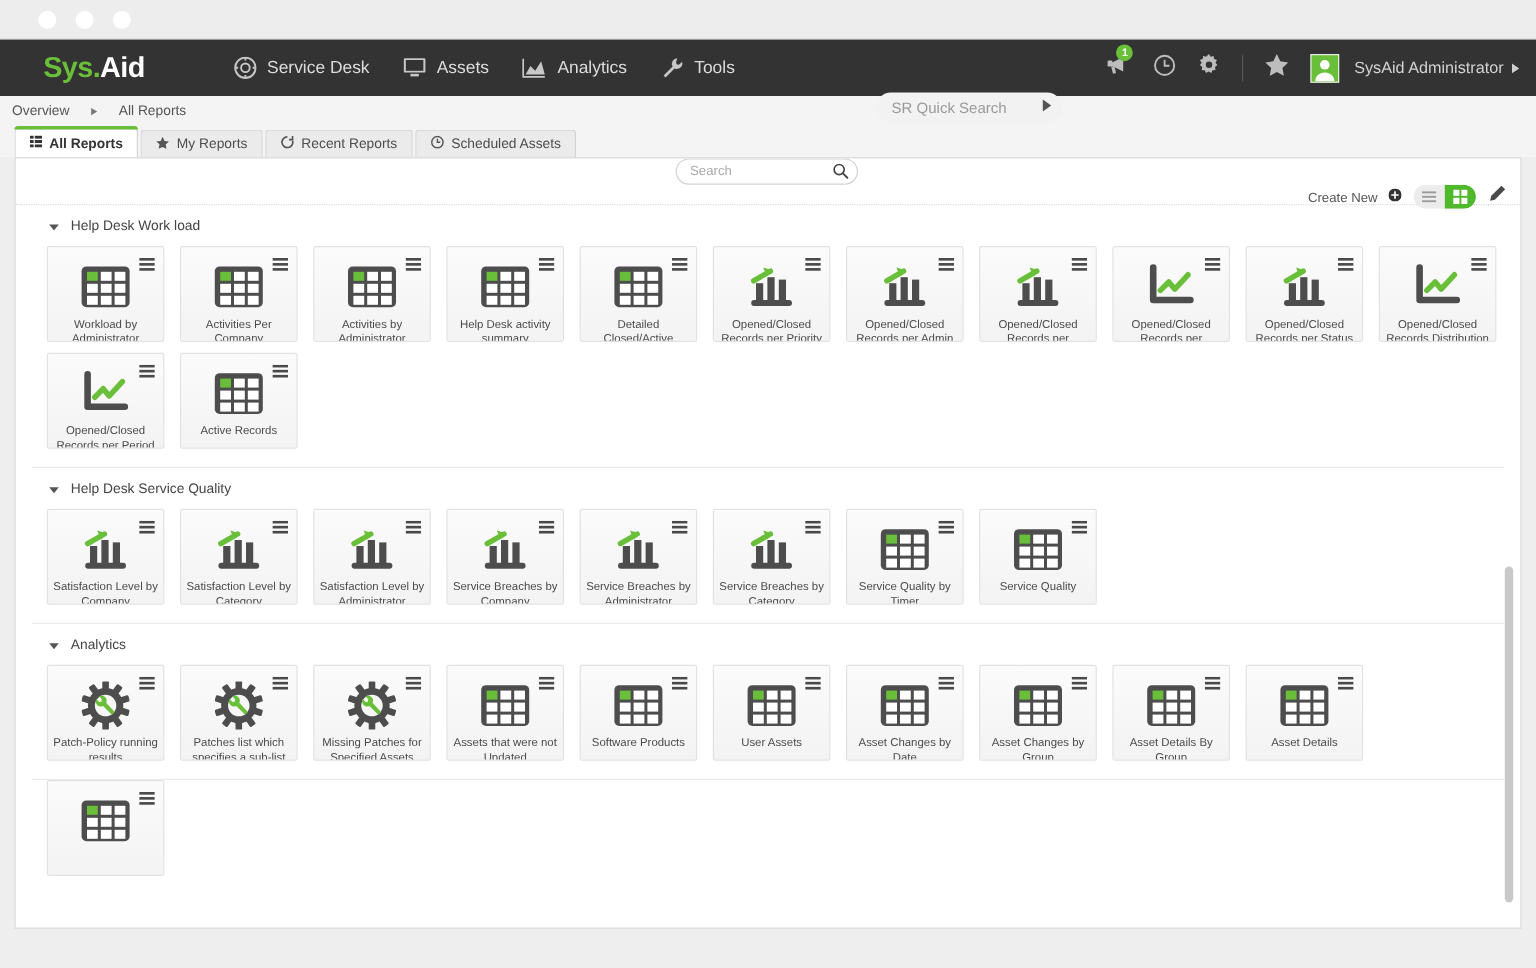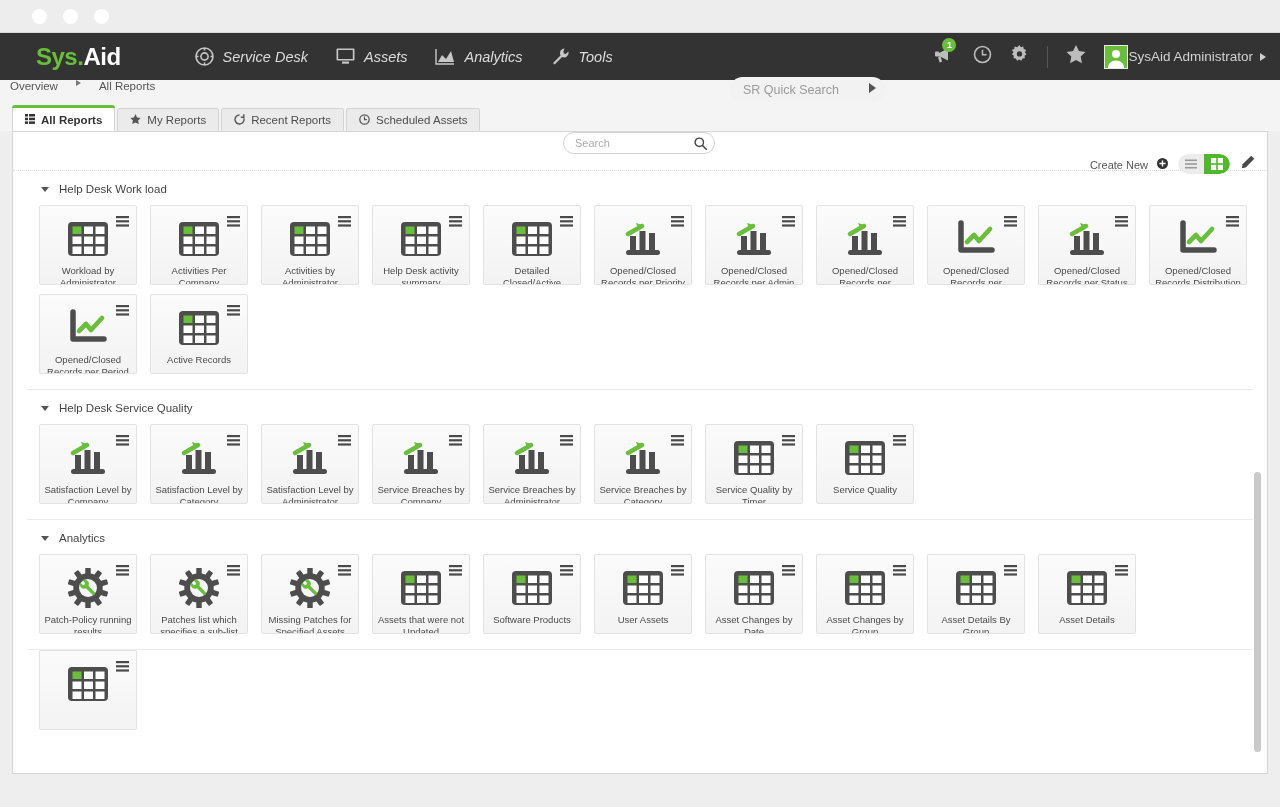--- a/index.html
+++ b/index.html
@@ -26,21 +26,21 @@
     background: #333333;
     display: flex; align-items: center;
     position: relative;
   }
   .logo { margin-left: 36px; font-size: 24px; font-weight: bold; letter-spacing: -0.5px; }
   .logo .sys { color: #6abf3a; }
   .logo .dot { color: #6abf3a; }
   .logo .aid { color: #ffffff; }
 
   .nav-items { display: flex; align-items: center; margin-left: 74px; gap: 28px; }
-  .nav-item { display: flex; align-items: center; gap: 9px; color: #dcdcdc; font-size: 14.5px; cursor: pointer; font-style: italic; }
+  .nav-item { display: flex; align-items: center; gap: 9px; color: #dcdcdc; font-size: 14.5px; cursor: pointer; }
   .nav-item svg { display: block; }
 
   .search-wrap { position: absolute; left: 730px; top: 44px; }
   .sr-search {
     width: 155px; height: 25px; border-radius: 13px; border: none;
     background: #f2f2f2; padding: 0 26px 0 13px; font-size: 12.5px;
     color: #888; font-family: "Liberation Sans", sans-serif; outline: none;
   }
   .sr-search::placeholder { color: #9a9a9a; }
   .search-go {
@@ -57,27 +57,27 @@
     background: #6abf3a; color: #fff; font-size: 9px; font-weight: bold;
     width: 14px; height: 14px; border-radius: 50%;
     display: flex; align-items: center; justify-content: center;
   }
   .divider-v { width: 1px; height: 22px; background: #565656; }
   .avatar {
     width: 24px; height: 24px; background: #6abf3a;
     display: flex; align-items: flex-end; justify-content: center;
     border: 1px solid #e9e9e9;
   }
-  .user-name { color: #d2d2d2; font-size: 13.5px; margin-left: 0; }
+  .user-name { color: #d2d2d2; font-size: 13.5px; margin-left: 12px; }
   .user-caret { width: 0; height: 0; border-left: 6px solid #cfcfcf; border-top: 4px solid transparent; border-bottom: 4px solid transparent; margin-left: 7px; }
 
   
   .breadcrumb {
     height: 25px; padding-left: 10px;
-    display: flex; gap: 18px;
+    display: flex; align-items: center; gap: 18px;
     font-size: 11.5px; color: #555; background: #f4f4f4;
   }
   .bc-caret { width: 0; height: 0; border-left: 5px solid #777; border-top: 3.5px solid transparent; border-bottom: 3.5px solid transparent; }
 
   
   .tabs { display: flex; align-items: flex-end; padding-left: 12px; height: 26px; background: #f4f4f4; }
   .tab {
     height: 23px; padding: 0 12px;
     display: flex; align-items: center; gap: 6px;
     font-size: 11.5px; color: #4d4d4d;

